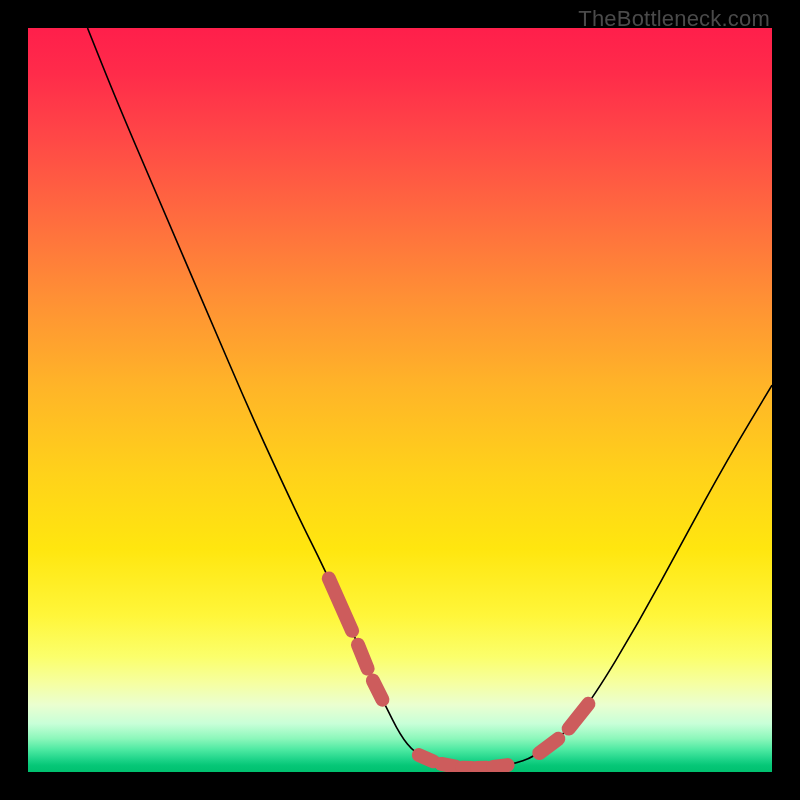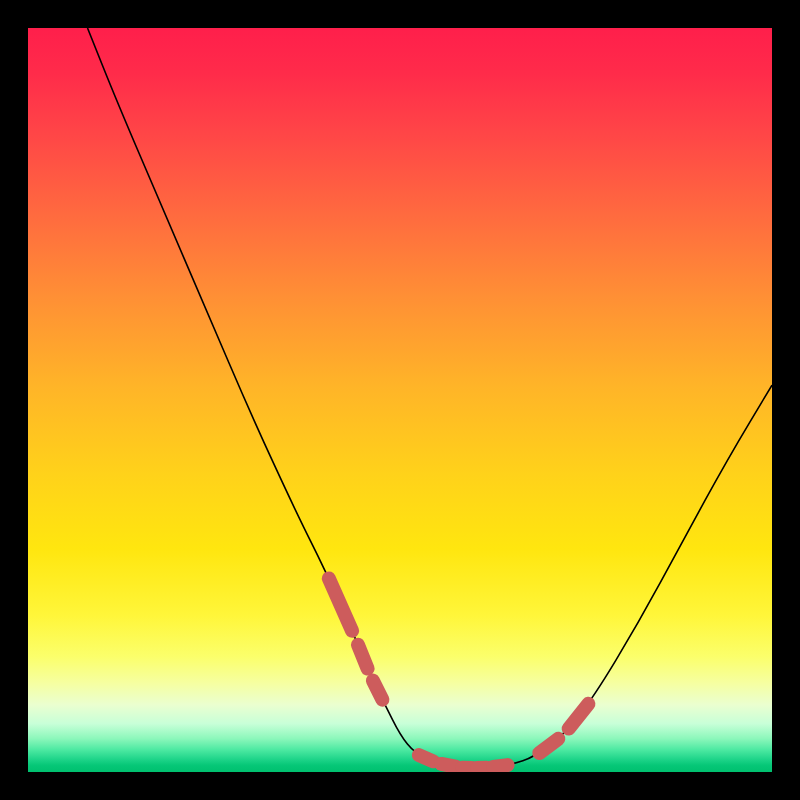--- a/index.html
+++ b/index.html
@@ -75,20 +75,21 @@
     fill: none;
     stroke: #cd5c5c;
     stroke-width: 14;
     stroke-linecap: round;
   }
 </style>
 </head>
 <body>
 
 <div class="frame">
+  <div class="watermark">TheBottleneck.com</div>
 
   <div class="plot-area">
     <svg class="curve" viewBox="0 0 744 744">
 
       <path id="curve-path" class="thin-line" d="M 59.5 0.0 Q 59.5 0.0 74.4 37.2 Q 89.3 74.4 111.6 126.5 Q 133.9 178.6 156.2 230.6 Q 178.6 282.7 200.9 334.8 Q 223.2 386.9 245.5 435.2 Q 267.8 483.6 282.7 513.4 Q 297.6 543.1 312.5 576.6 Q 327.4 610.1 334.8 628.7 Q 342.2 647.3 349.7 662.2 Q 357.1 677.0 364.6 691.9 Q 372.0 706.8 379.4 716.1 Q 386.9 725.4 398.0 730.2 Q 409.2 735.1 420.4 737.3 Q 431.5 739.5 439.0 739.9 Q 446.4 740.3 453.8 739.9 Q 461.3 739.5 472.4 738.0 Q 483.6 736.6 494.8 732.8 Q 505.9 729.1 520.8 718.0 Q 535.7 706.8 550.6 688.2 Q 565.4 669.6 587.8 632.4 Q 610.1 595.2 632.4 554.3 Q 654.7 513.4 677.0 472.4 Q 699.4 431.5 721.7 394.3 T 744.0 357.1"></path>
 
       <g id="highlights">
           <path class="fat-seg" d="M 300.8 550.4 L 324.1 602.8"></path>
           <path class="fat-seg" d="M 330.0 616.8 L 339.6 640.6"></path>
           <path class="fat-seg" d="M 344.9 652.6 L 354.4 671.7"></path>

